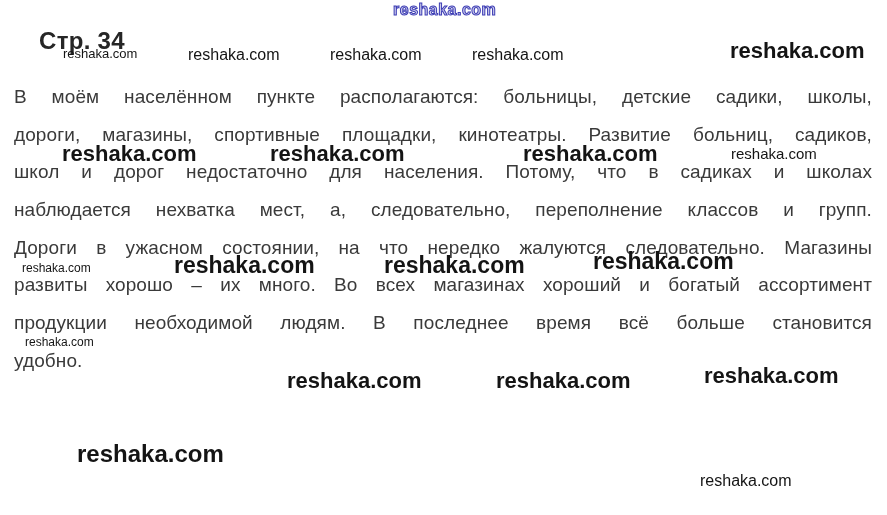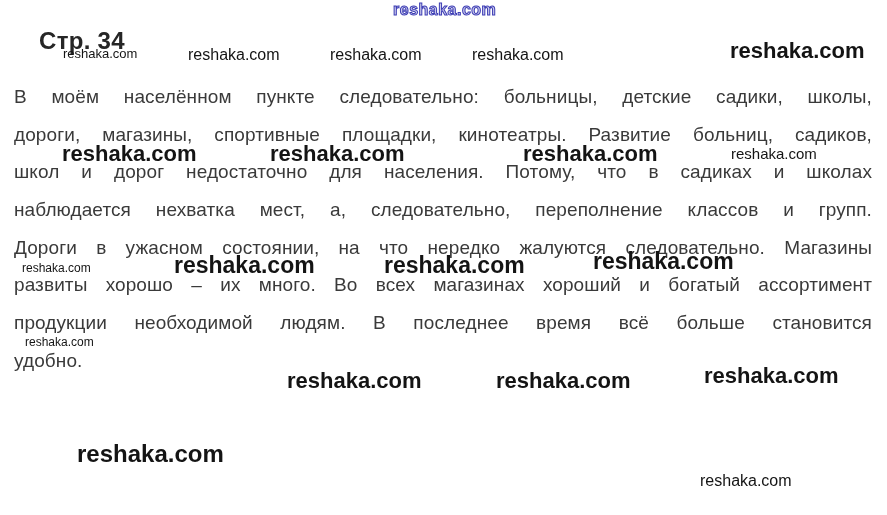--- a/index.html
+++ b/index.html
@@ -73,21 +73,21 @@
     letter-spacing: 0.5px;
   }
 </style>
 </head>
 <body>
 
 <div class="page">
   <div class="page-title">Стр. 34</div>
 
   <div class="body-text">
-      <div class="line">В моём населённом пункте следовательно: больницы, детские садики, школы,</div>
+      <div class="line">В моём населённом пункте располагаются: больницы, детские садики, школы,</div>
       <div class="line">дороги, магазины, спортивные площадки, кинотеатры. Развитие больниц, садиков,</div>
       <div class="line">школ и дорог недостаточно для населения. Потому, что в садиках и школах</div>
       <div class="line">наблюдается нехватка мест, а, следовательно, переполнение классов и групп.</div>
       <div class="line">Дороги в ужасном состоянии, на что нередко жалуются следовательно. Магазины</div>
       <div class="line">развиты хорошо – их много. Во всех магазинах хороший и богатый ассортимент</div>
       <div class="line">продукции необходимой людям. В последнее время всё больше становится</div>
       <div class="line last">удобно.</div>
     </div>
 
   <div class="watermark-layer">

